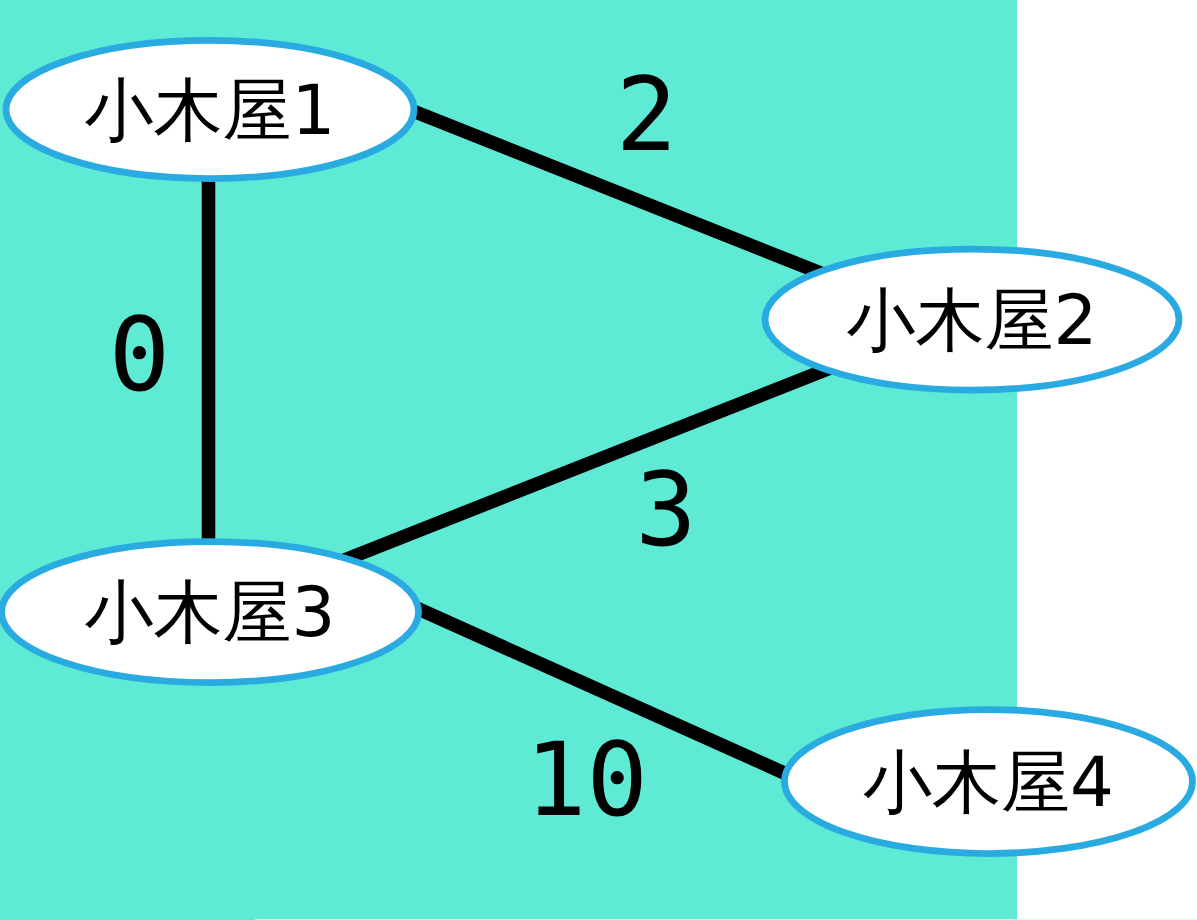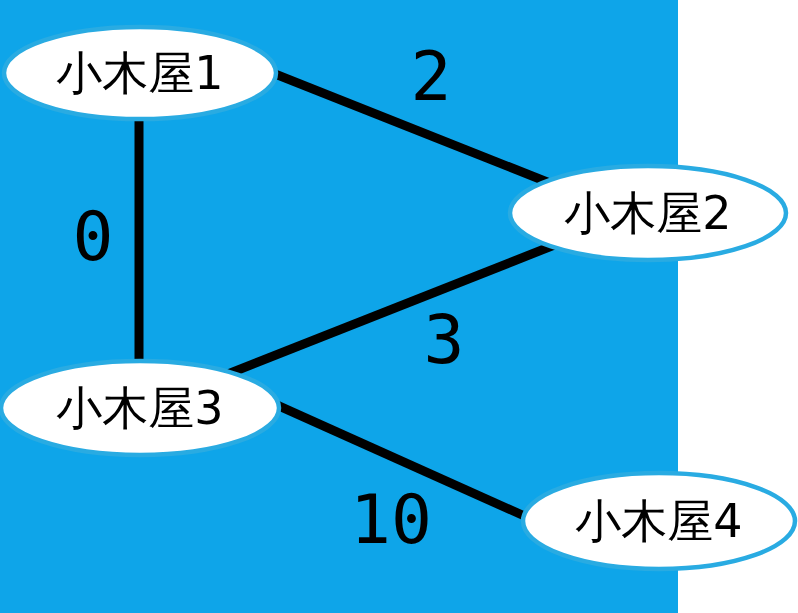--- a/index.html
+++ b/index.html
@@ -8,21 +8,21 @@
     background: #ffffff;
     width: 798px;
     height: 613px;
     overflow: hidden;
     font-family: "DejaVu Sans", sans-serif;
   }
   .stage {
     position: relative;
     width: 678px;
     height: 613px;
-    background: #0ea5e9;
+    background: #5eead4;
     text-decoration: underline;
   }
   svg { display: block; }
   .edge-line {
     stroke: #000000;
     stroke-width: 9;
     fill: none;
   }
   .node-ellipse {
     fill: #ffffff;

